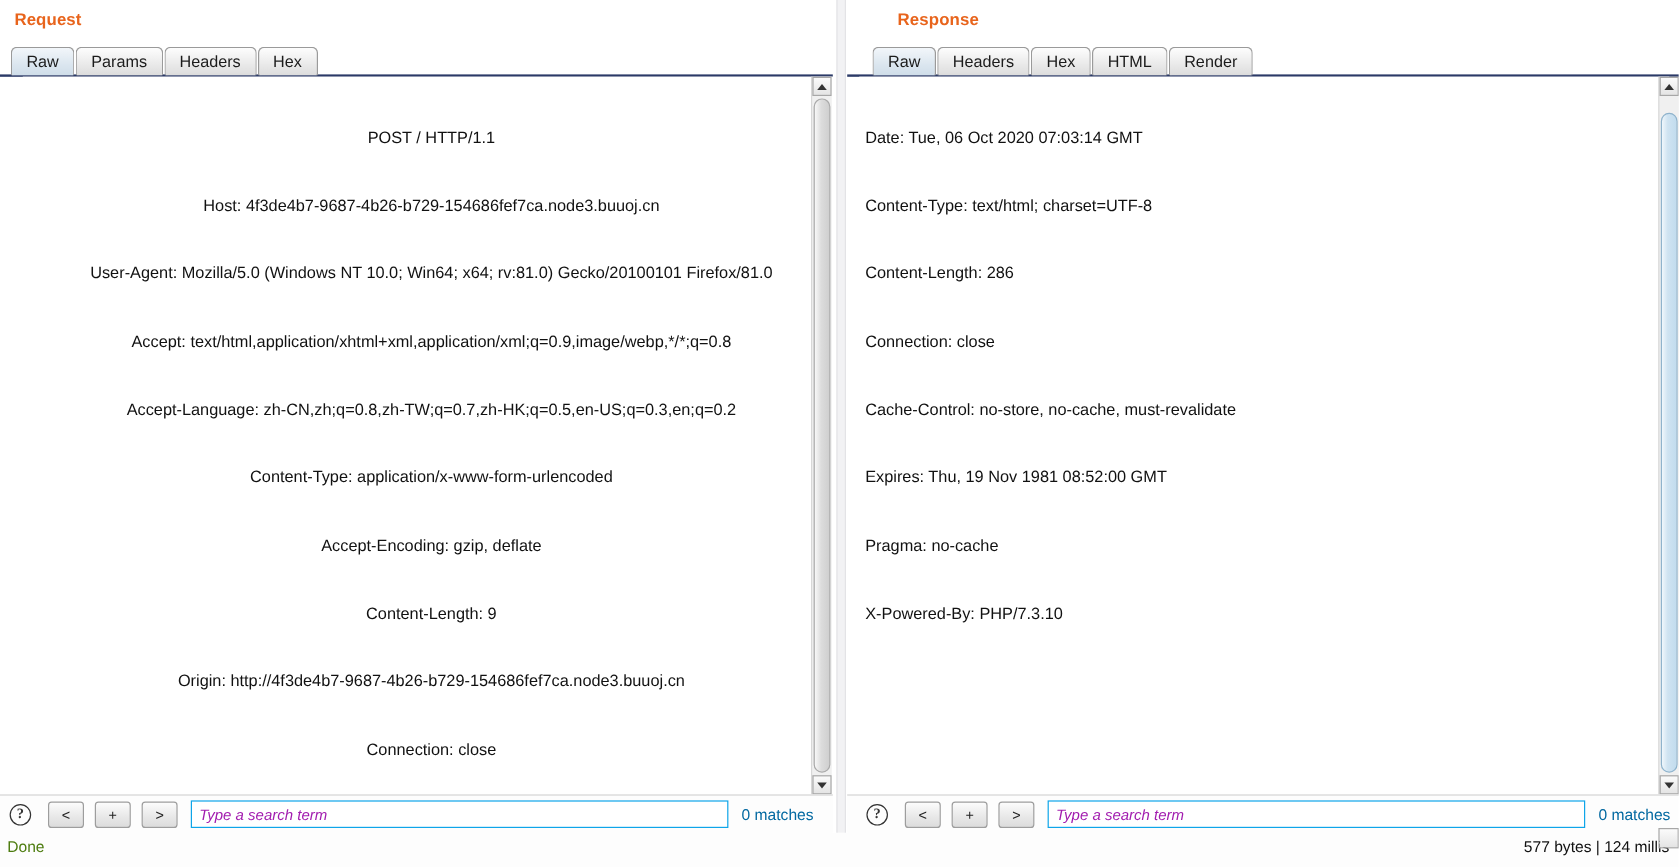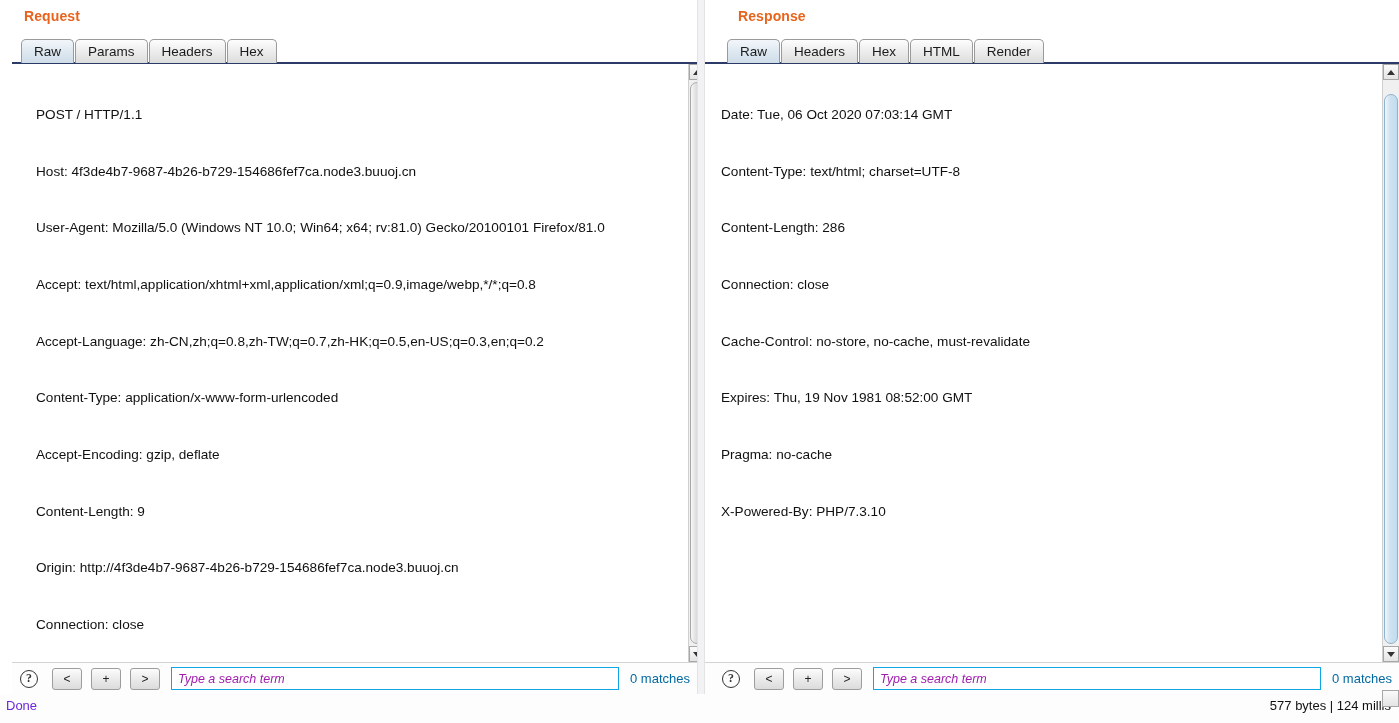--- a/index.html
+++ b/index.html
@@ -7,36 +7,36 @@
     margin: 0; padding: 0;
     width: 1399px; height: 723px;
     background: #ffffff;
     font-family: "Liberation Sans", sans-serif;
     overflow: hidden;
   }
   .app { position: relative; width: 1399px; height: 723px; background: #fff; }
 
   
   .panel { position: absolute; top: 0; height: 694px; background: #fff; }
-  .panel-left  { left: 12px;   width: 694px; }
+  .panel-left  { left: 0;   width: 694px; text-align: center; }
   .panel-right { left: 706px; width: 693px; }
 
   .splitter {
     position: absolute; left: 697px; top: 0; width: 8px; height: 694px;
     background: #f2f2f4;
     border-left: 1px solid #e3e3e6;
     border-right: 1px solid #e3e3e6;
   }
 
   .panel-title {
     position: absolute; top: 8px; left: 12px;
     font-size: 14px; font-weight: bold; color: #e8641c;
     letter-spacing: .1px;
   }
-  .panel-right .panel-title { left: 4px; padding-left: 28px; }
+  .panel-right .panel-title { left: 14px; padding-left: 28px; }
 
   
   .tabbar {
     position: absolute; top: 38px; left: 9px; right: 0; height: 25px;
     display: flex; align-items: flex-end;
   }
   .panel-right .tabbar { left: 727px; }
   .tabbar-line {
     position: absolute; top: 62px; left: 0; right: 0; height: 2px;
     background: #2b3a67;
@@ -160,21 +160,21 @@
     margin-left: 11px; font-size: 13px; color: #0369a1; white-space: nowrap;
   }
 
   
   .statusbar {
     position: absolute; left: 0; bottom: 0; width: 1399px; height: 29px;
     background: #fdfdfd;
   }
   .status-left {
     position: absolute; left: 6px; top: 4px;
-    font-size: 13px; color: #6d28d9;
+    font-size: 13px; color: #4d7c0f;
   }
   .status-right {
     position: absolute; right: 8px; top: 4px;
     font-size: 13px; color: #111;
   }
   .status-scrollcorner {
     position: absolute; right: 0; top: -4px; width: 17px; height: 17px;
     background: linear-gradient(to bottom,#fbfbfb,#e4e4e4);
     border: 1px solid #a7a7a7;
   }

